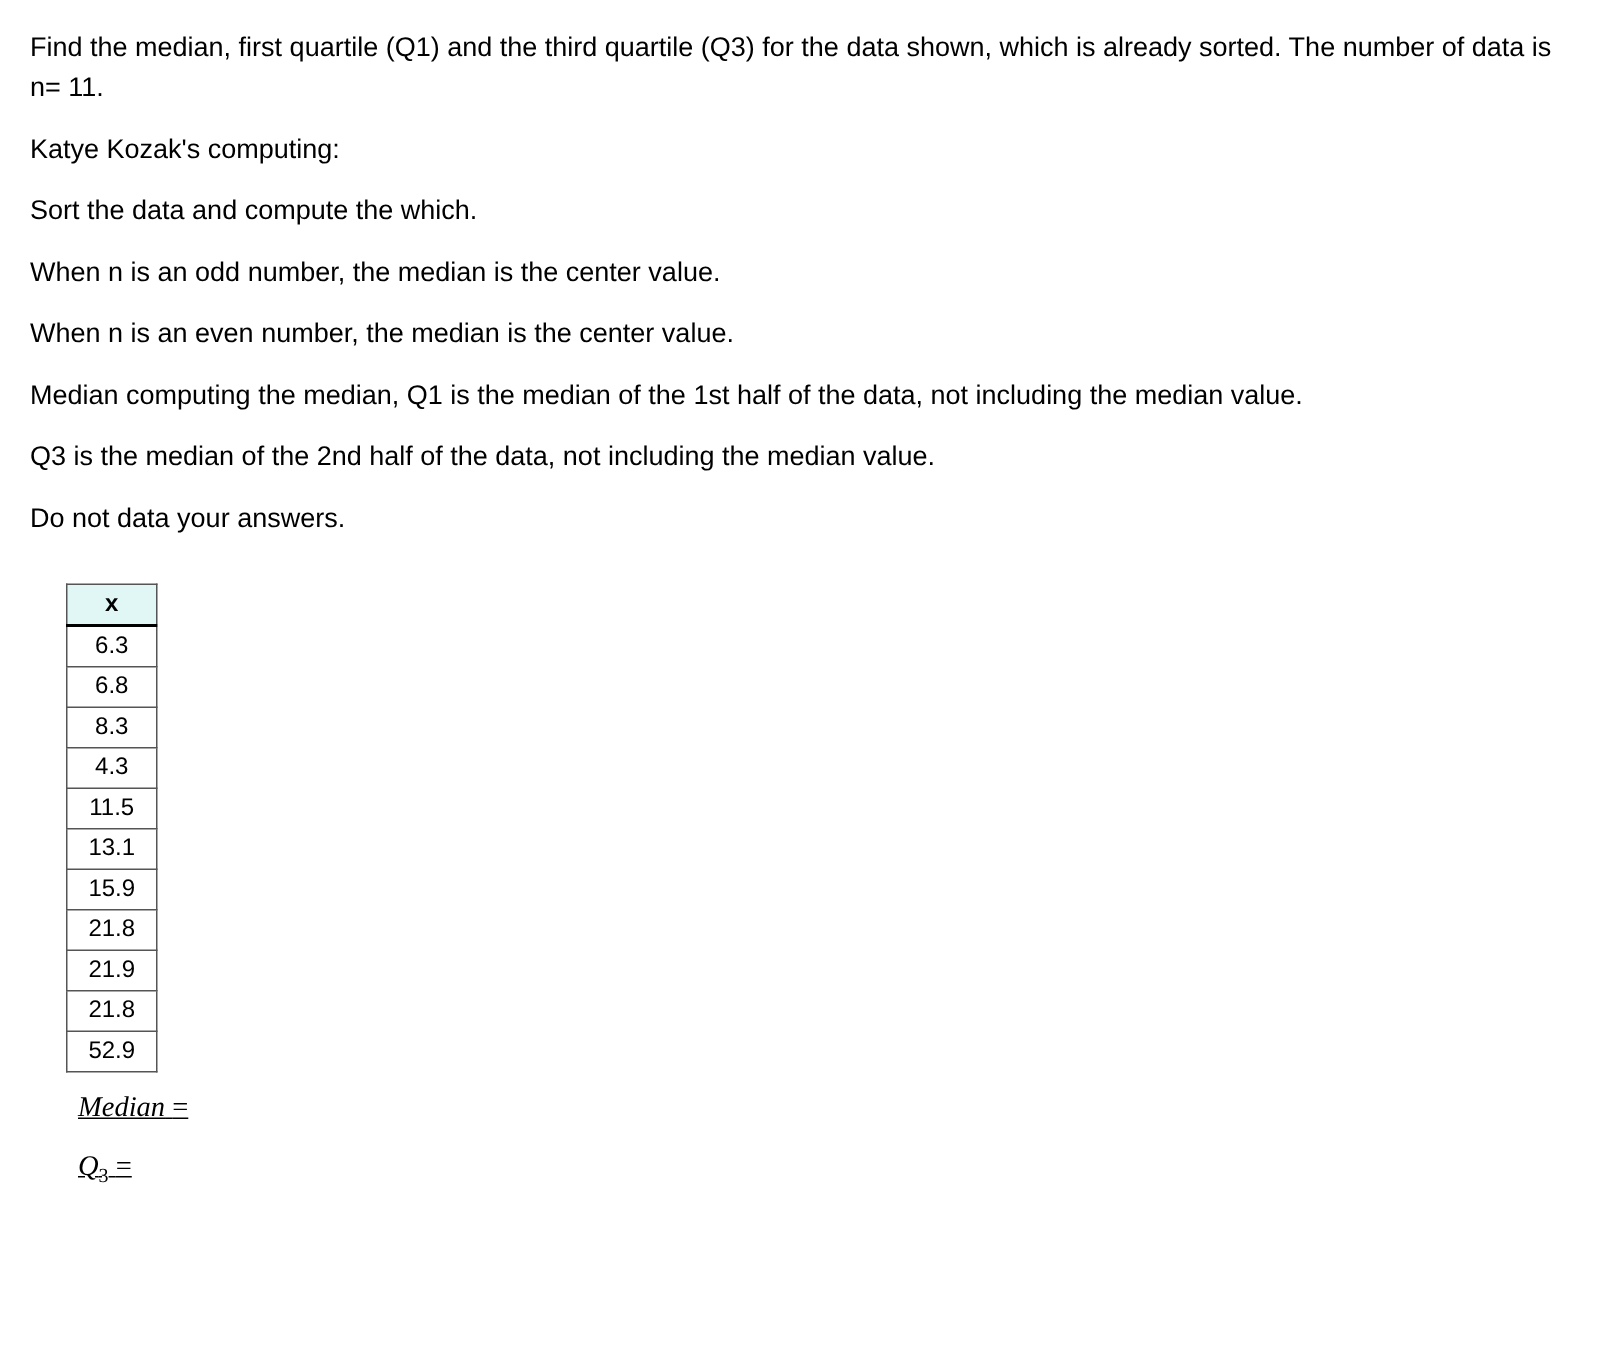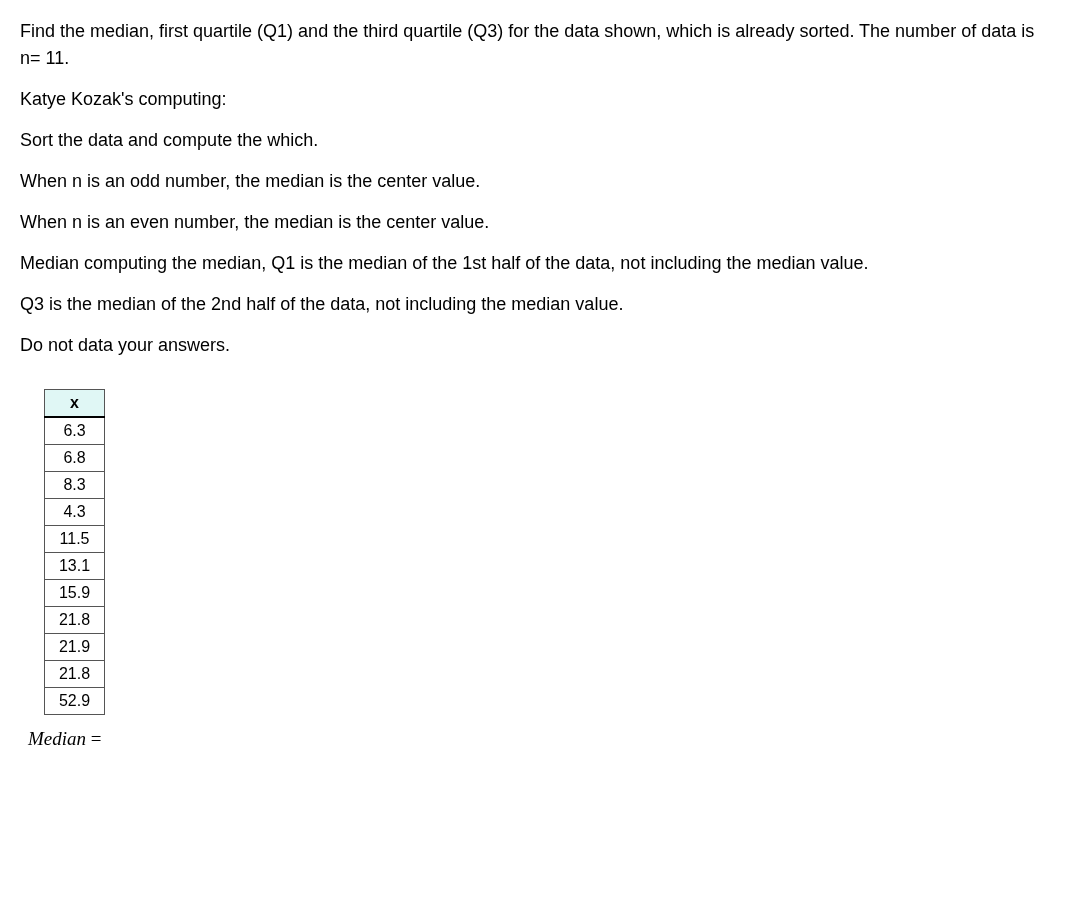--- a/index.html
+++ b/index.html
@@ -28,22 +28,23 @@
       min-width: 60px;
       height: 24px;
     }
     .data-table th {
       background: #e0f7f5;
       font-weight: bold;
       text-align: center;
       border-bottom: 2px solid #000;
     }
     .answers {
-      margin-left: 8px;
+      margin-left: 32px;
       font-size: 19px;
+      text-decoration: underline;
     }
     .answer-row {
       margin: 10px 0;
       font-family: Georgia, "Times New Roman", serif;
       font-style: italic;
     }
     .answer-row .sub { font-size: 0.7em; vertical-align: sub; font-style: normal; }
     .answer-row .eq { font-style: normal; }
     .answer-value { font-style: normal; color: transparent; }
   </style>
@@ -101,13 +102,18 @@
       </tr>
   </tbody>
 </table>
 
 <div class="answers">
   <div class="answer-row">
     <span>Median</span>
     <span class="eq">=</span>
     <span class="answer-value"></span>
   </div>
+  <div class="answer-row">
+    <span>Q</span><span class="sub">3</span>
+    <span class="eq">=</span>
+    <span class="answer-value"></span>
+  </div>
 </div>
 
 </body></html>

